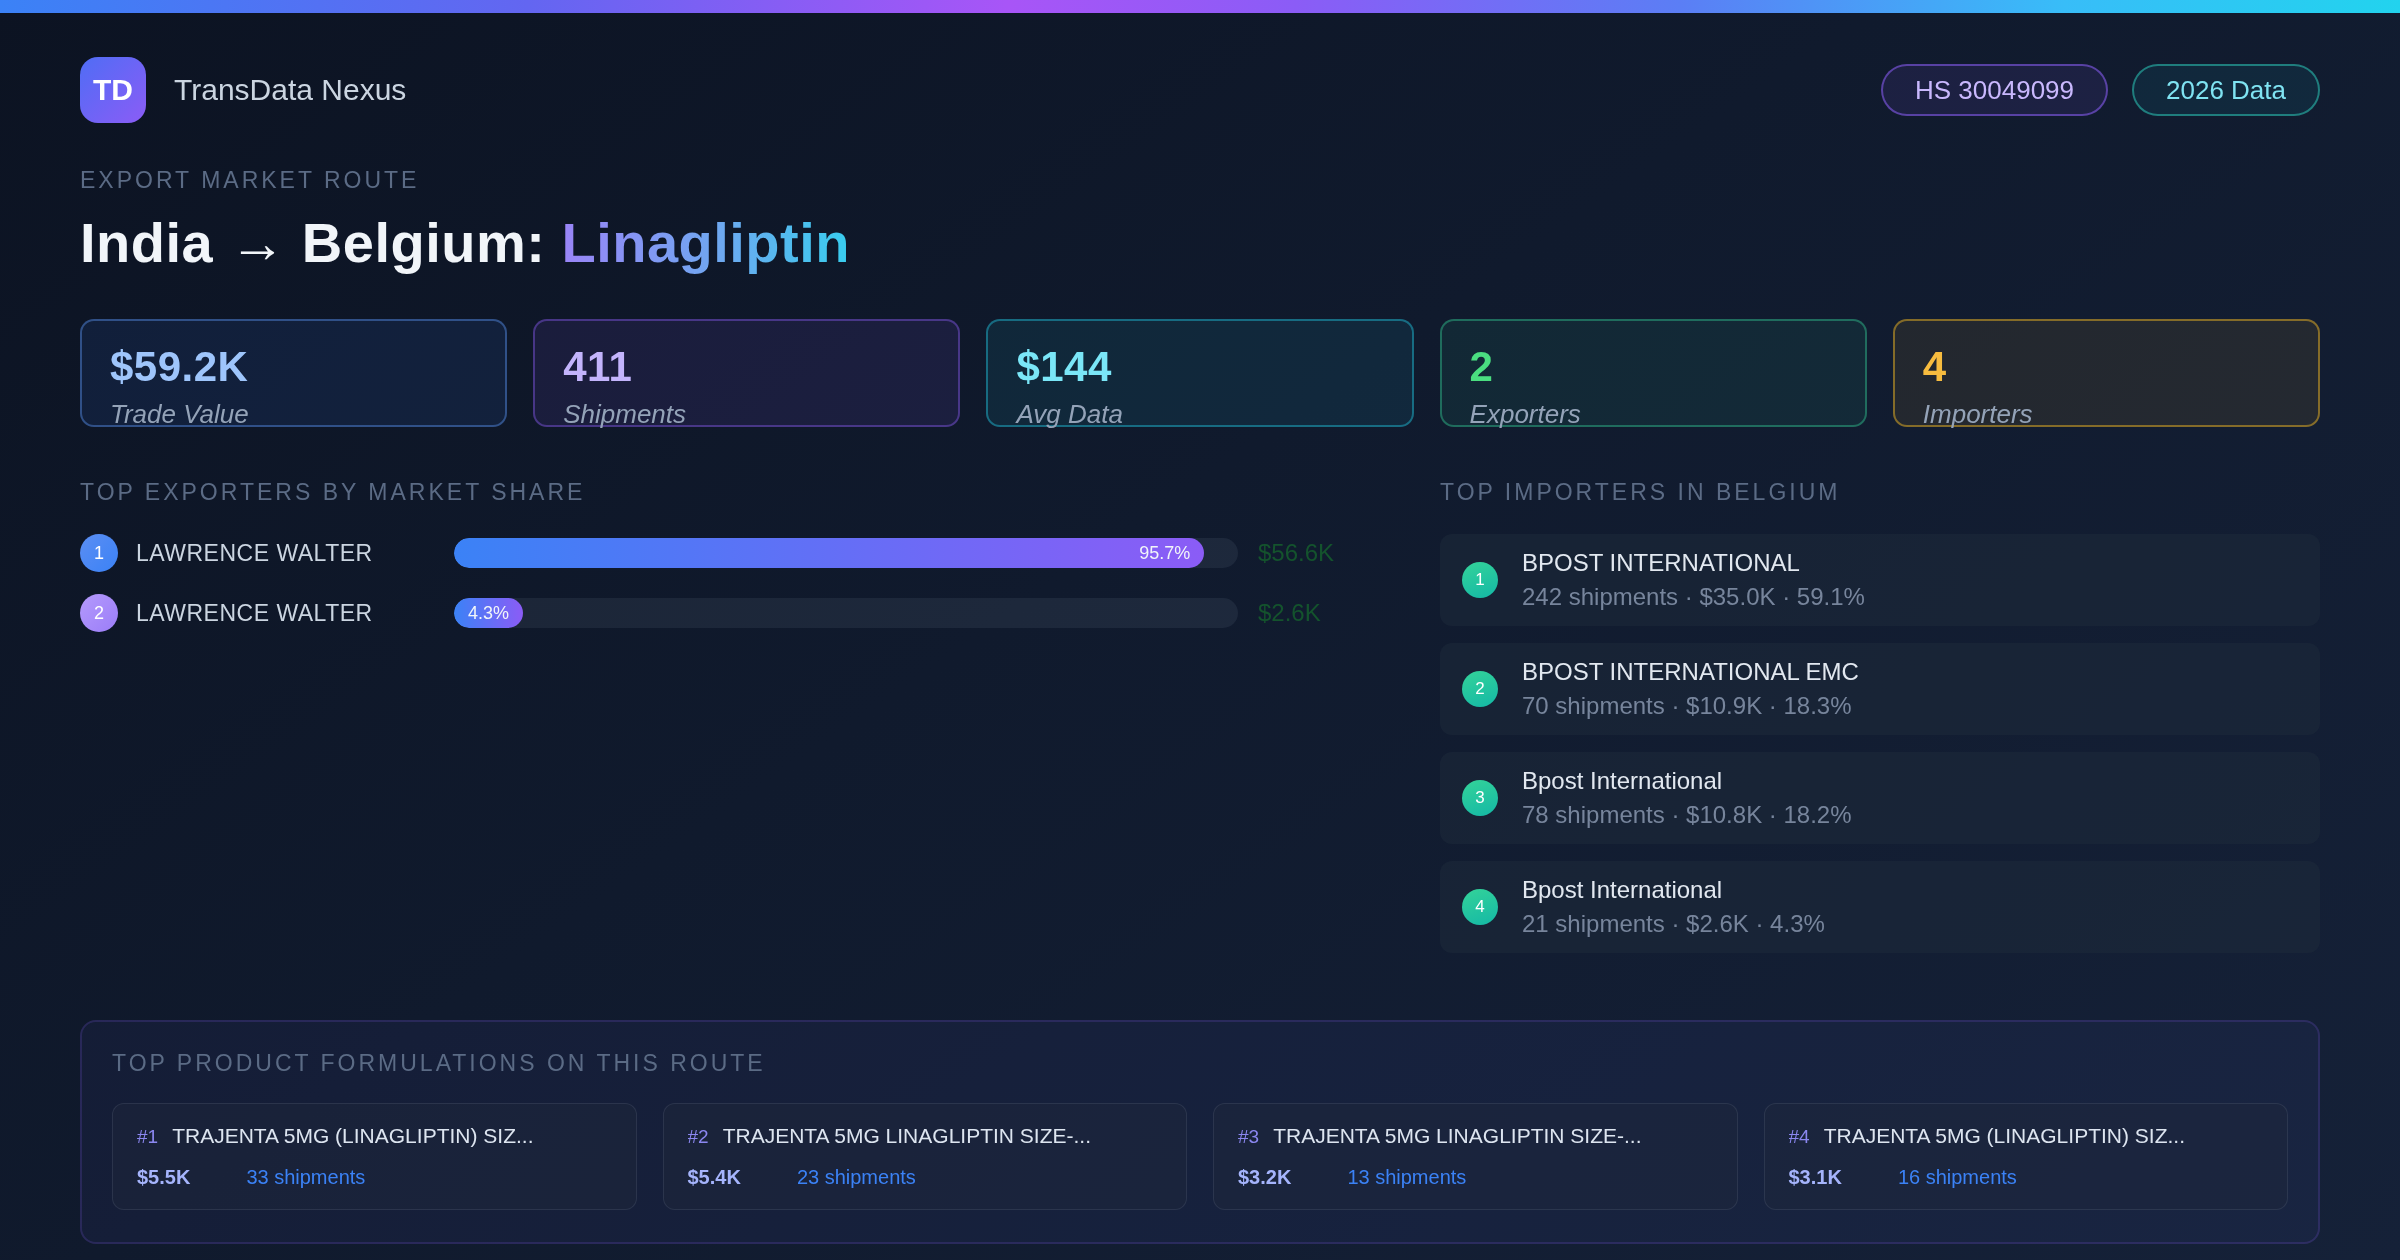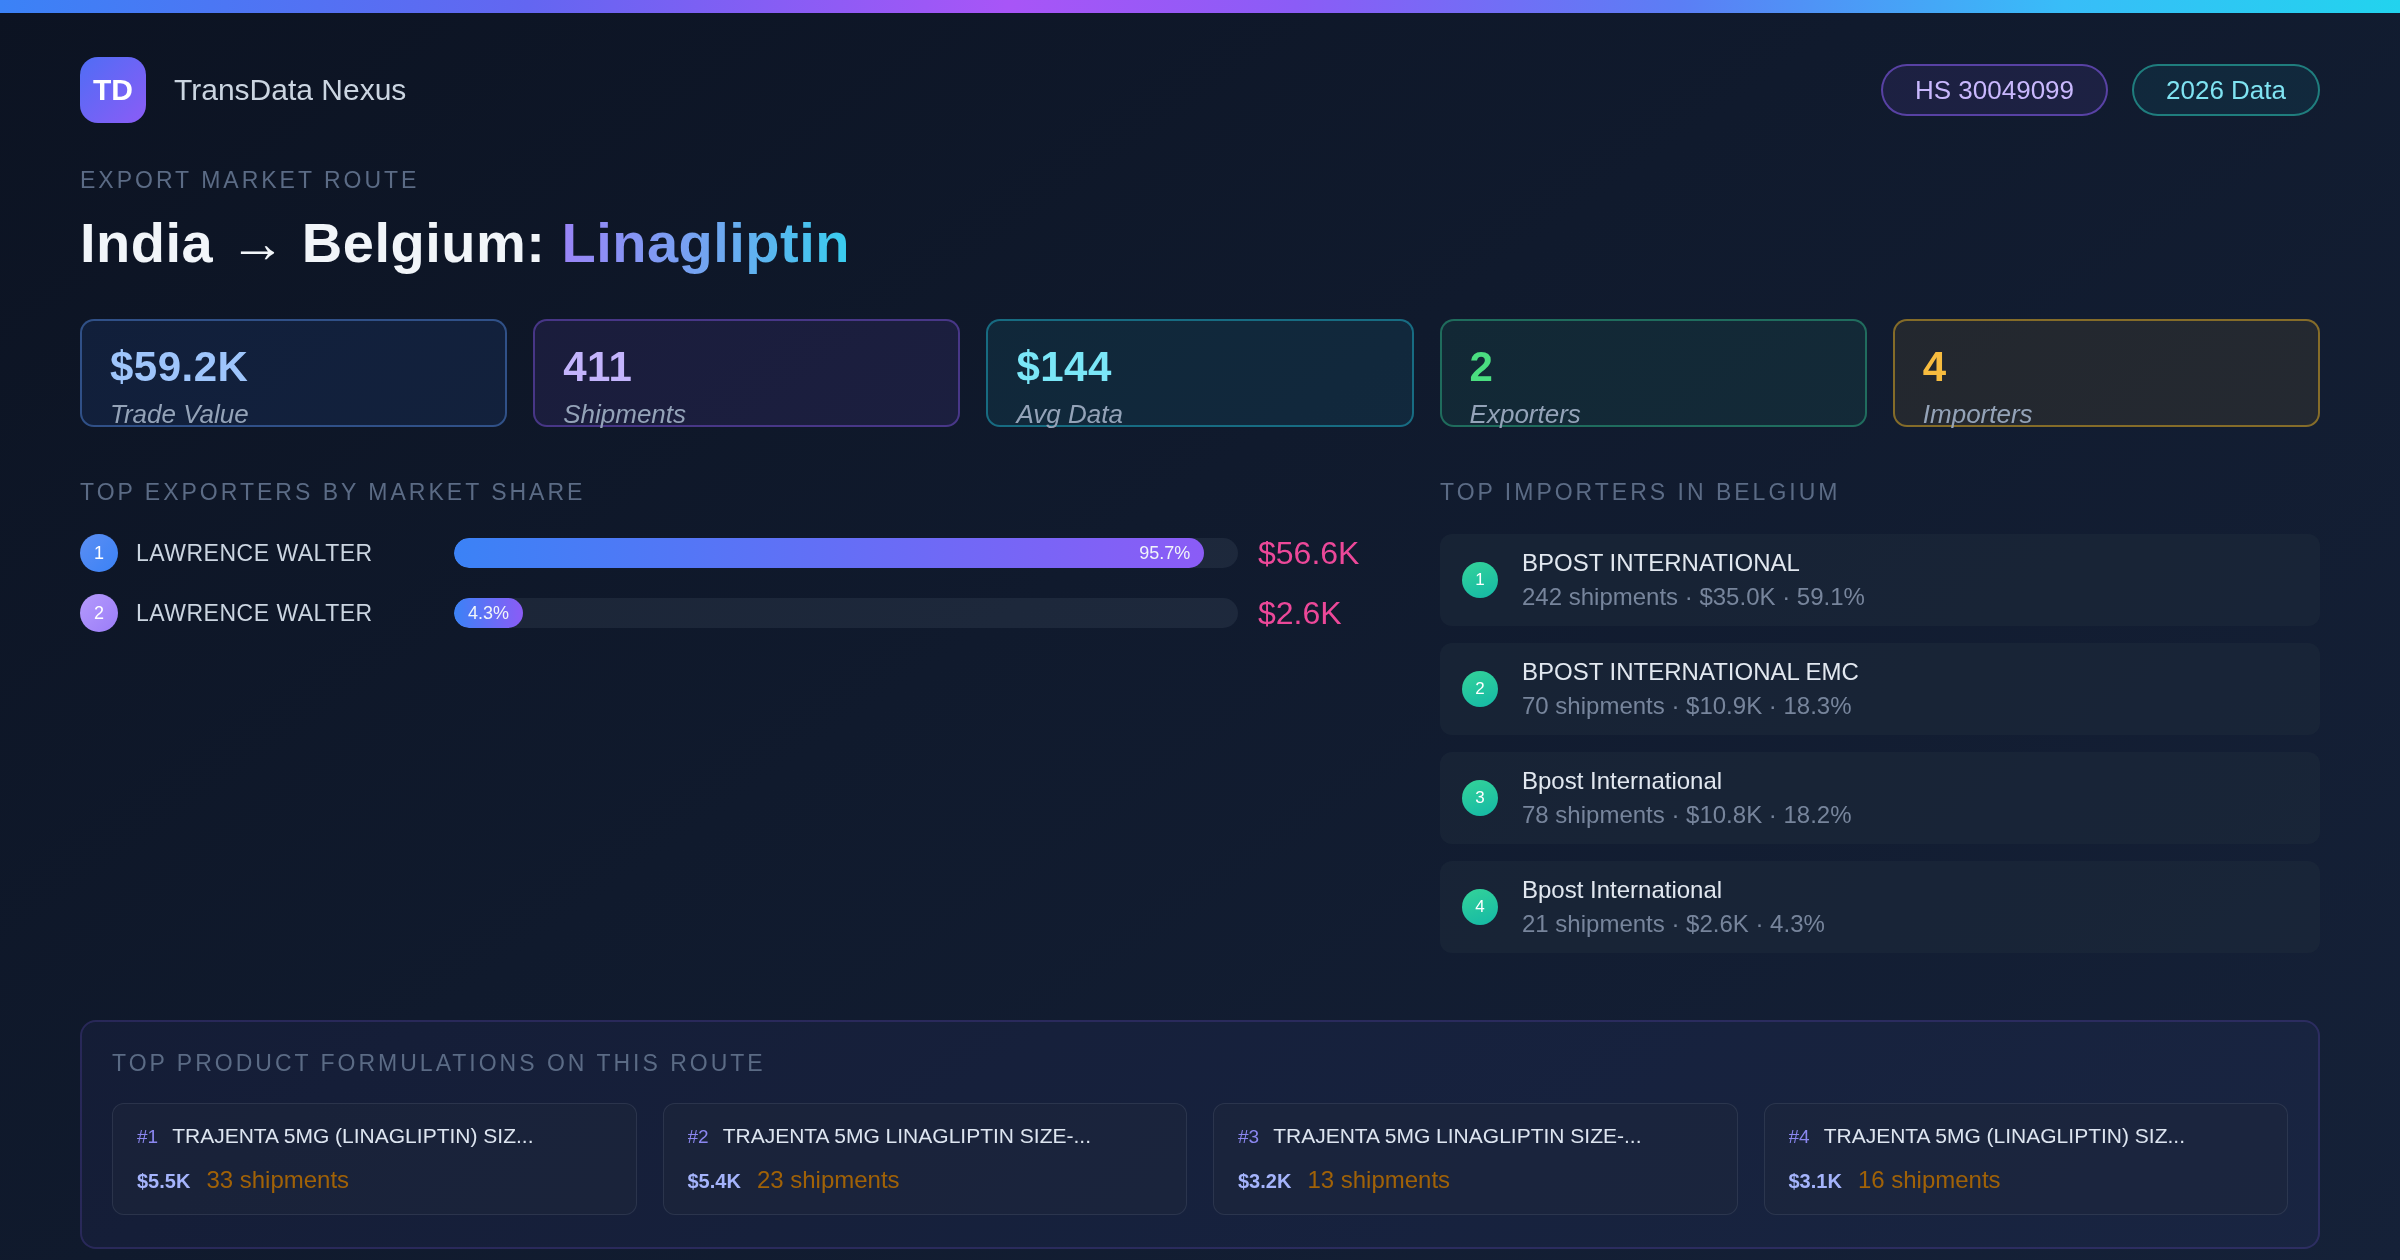--- a/index.html
+++ b/index.html
@@ -77,21 +77,21 @@
   .bar-track {
     flex: 1; height: 30px; border-radius: 15px;
     background: rgba(148,163,184,0.10); overflow: hidden;
   }
   .bar-fill {
     height: 100%; border-radius: 15px; min-width: max-content;
     background: linear-gradient(90deg, #3b82f6 0%, #8b5cf6 100%);
     display: flex; align-items: center; justify-content: flex-end; padding: 0 14px;
   }
   .share-label { font-size: 18px; color: #f1f5f9; }
-  .exporter-value { width: 110px; flex: none; margin-left: 20px; font-size: 32px; color: #ec4899; }
+  .exporter-value { width: 110px; flex: none; margin-left: 20px; font-size: 24px; color: #14532d; }
 
   
   .importer-list { margin-top: 28px; }
   .importer-item {
     background: rgba(30,41,59,0.55); border-radius: 12px;
     padding: 15px 22px; margin-bottom: 17px;
     display: flex; align-items: center; gap: 24px; cursor: pointer;
   }
   .importer-badge {
     width: 36px; height: 36px; border-radius: 50%; flex: none;
@@ -113,21 +113,21 @@
   .product-card {
     flex: 1; background: rgba(30,41,59,0.45);
     border: 1px solid rgba(148,163,184,0.14);
     border-radius: 12px; padding: 20px 24px; cursor: pointer; min-width: 0;
   }
   .product-title-row { display: flex; align-items: baseline; gap: 14px; white-space: nowrap; overflow: hidden; }
   .product-rank { font-size: 19px; color: #8b87f0; flex: none; }
   .product-title { font-size: 21px; color: #dde5f0; overflow: hidden; text-overflow: ellipsis; }
   .product-meta-row { display: flex; align-items: baseline; gap: 16px; margin-top: 18px; }
   .product-value { font-size: 20px; color: #a5b4fc; font-weight: 700; text-align: right; }
-  .product-shipments { font-size: 24px; color: #a16207; }
+  .product-shipments { font-size: 20px; color: #3b82f6; margin-left: 40px; }
 
   
   .footer {
     margin-top: 32px; border-top: 2px solid rgba(148,163,184,0.12);
     padding-top: 28px; display: flex; justify-content: space-between;
   }
 </style>
 </head>
 <body>
 

